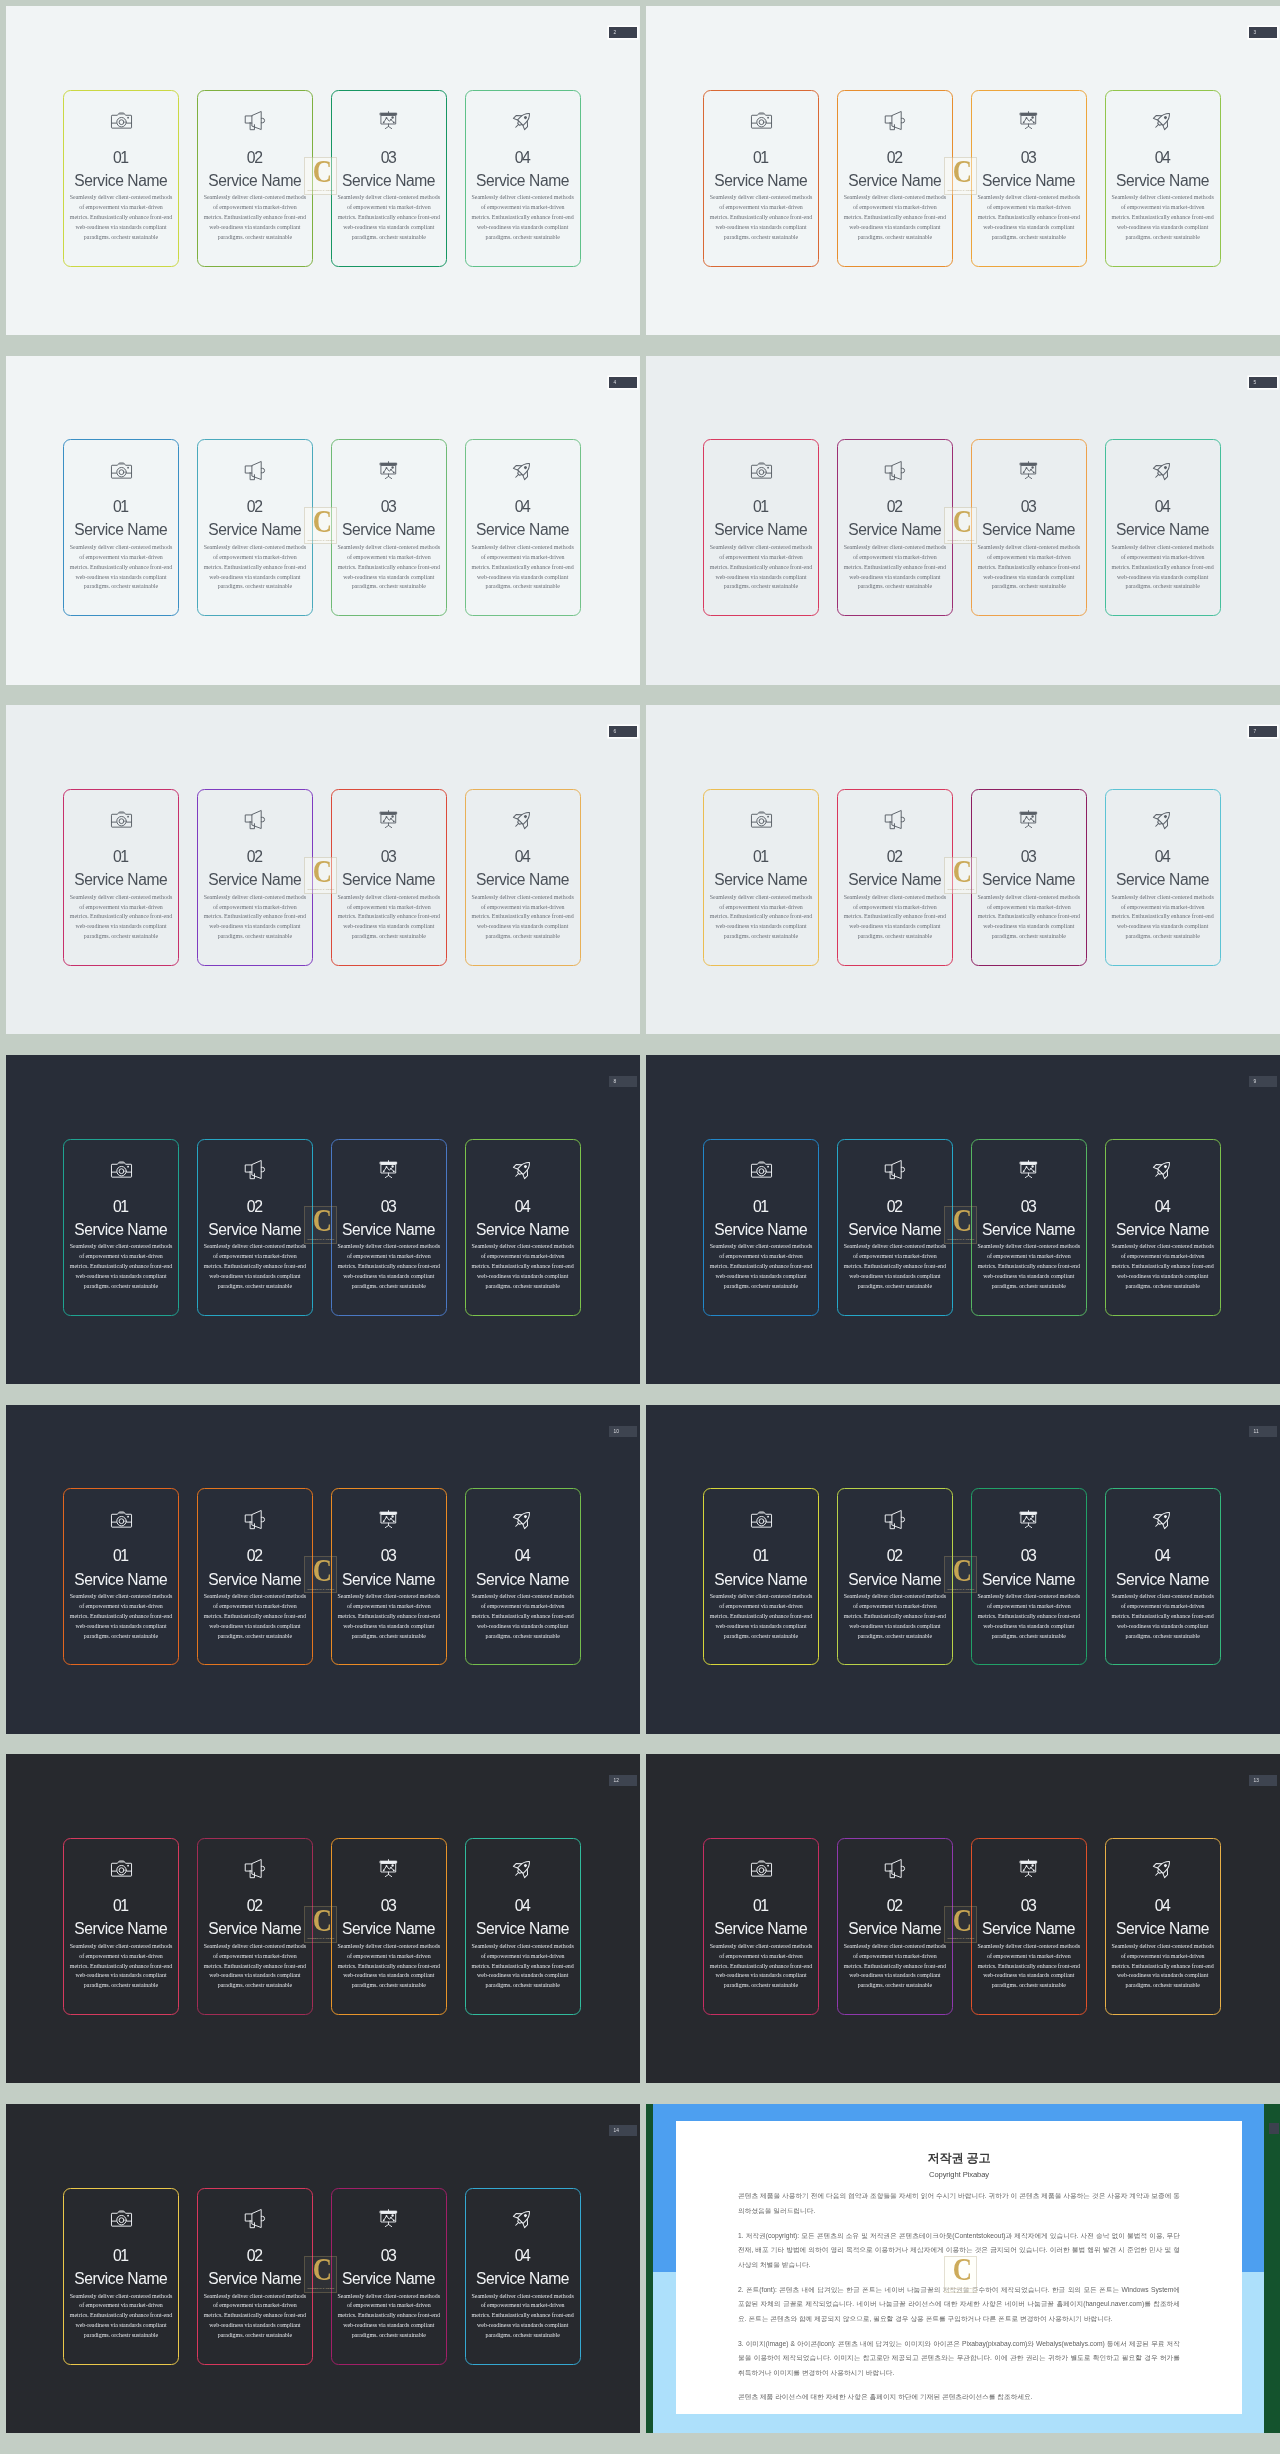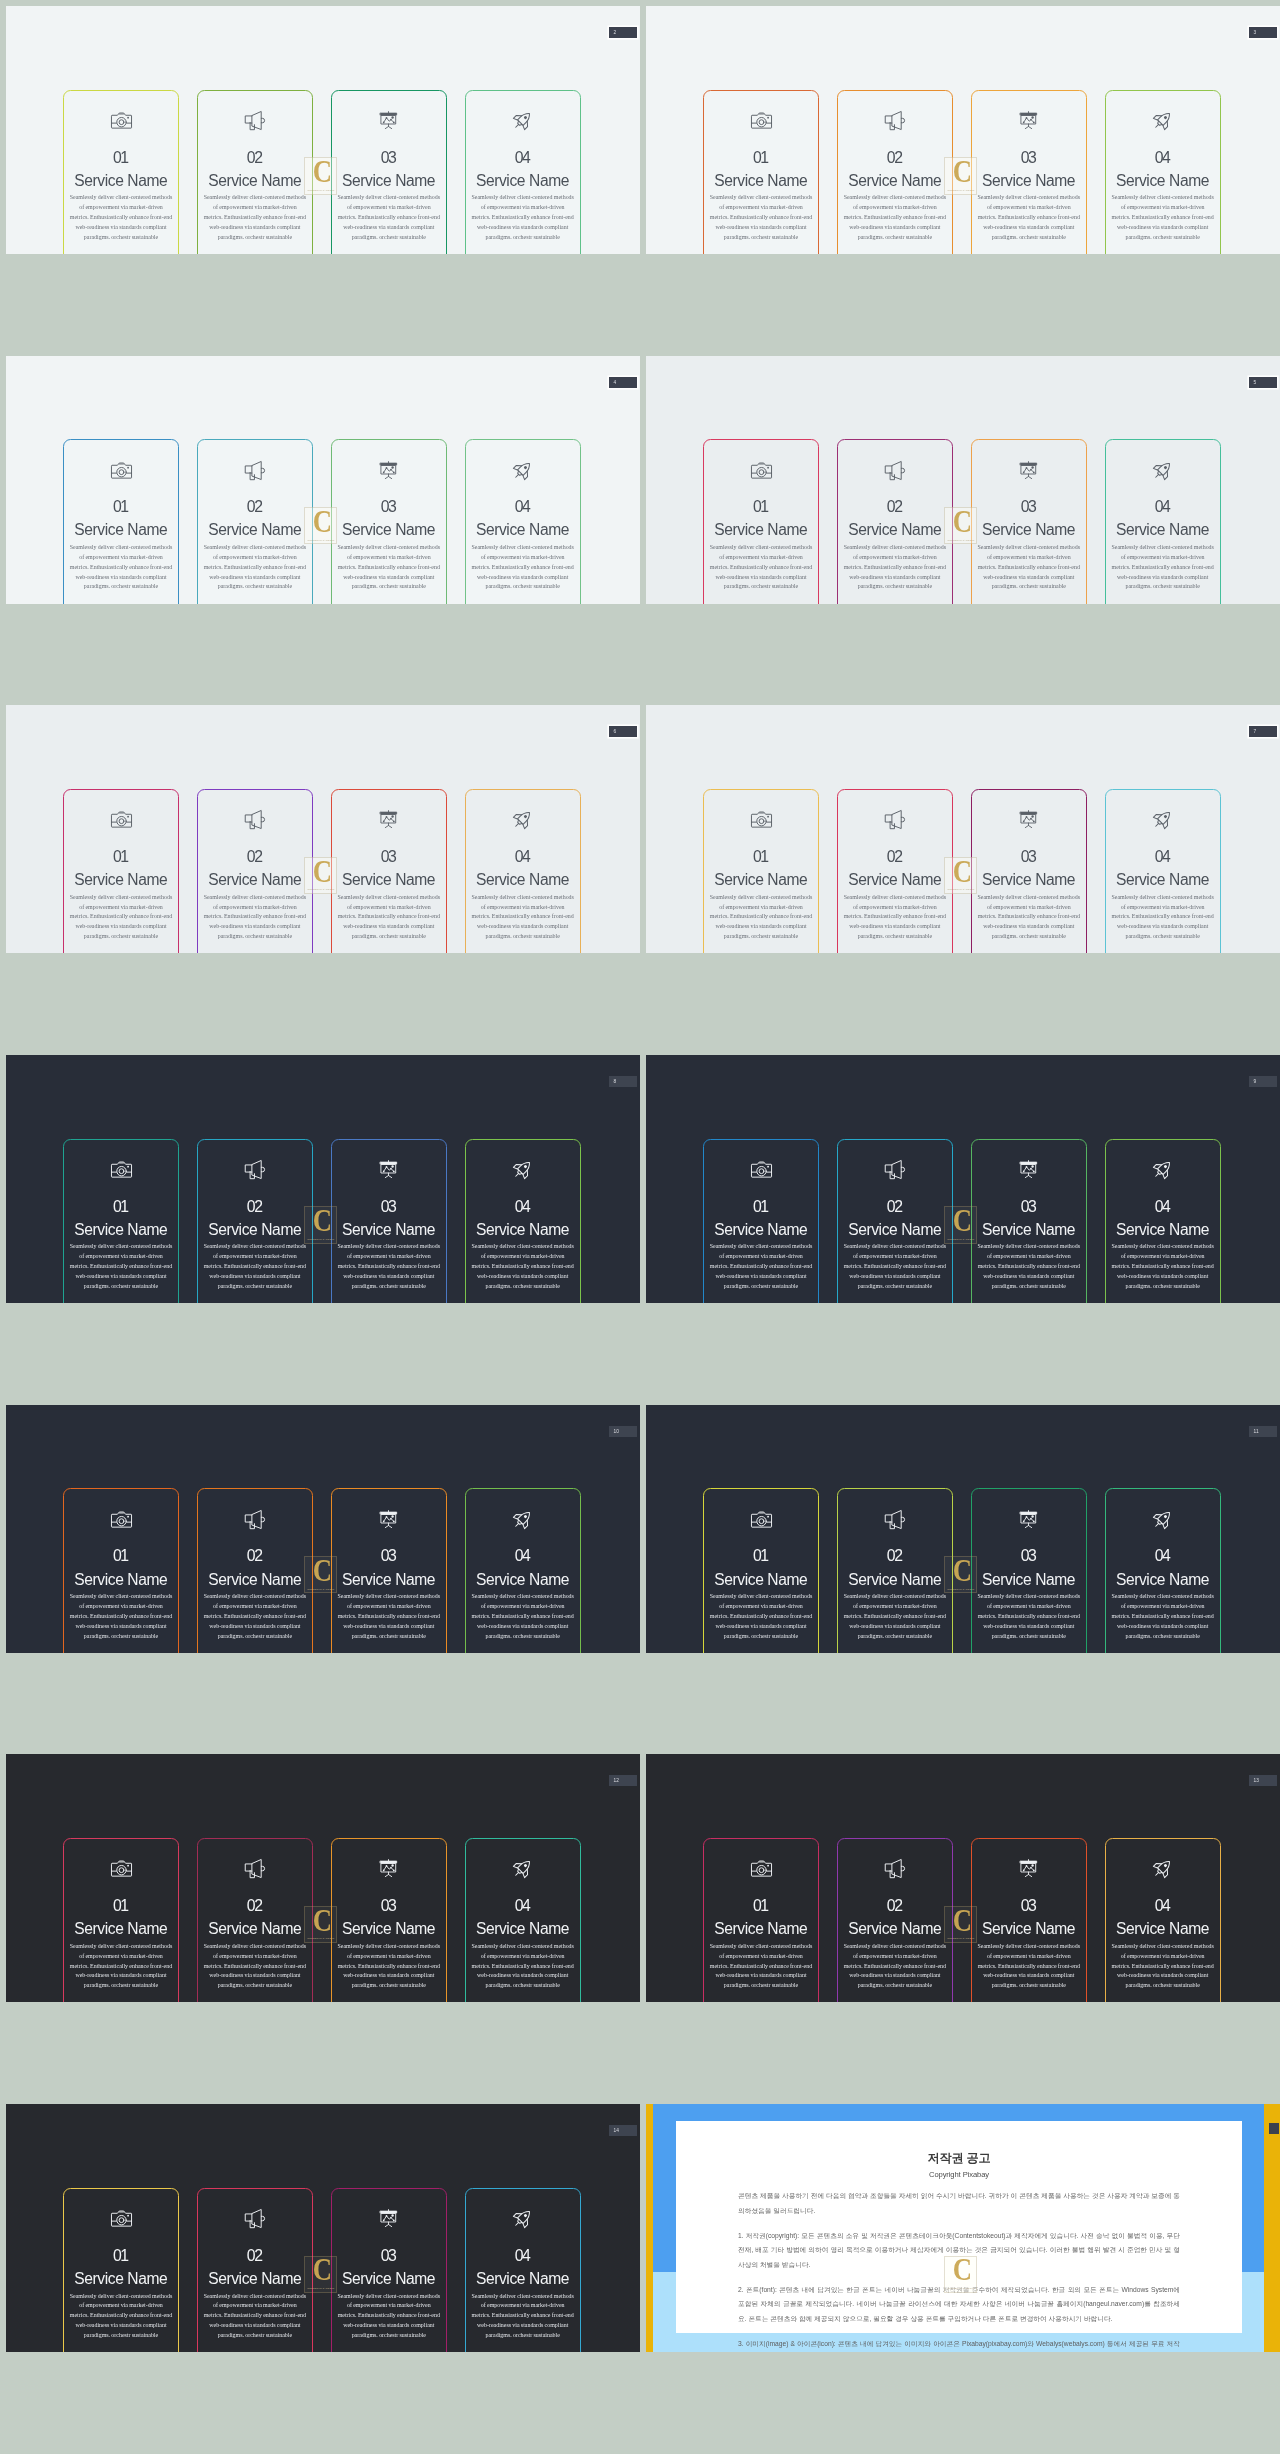--- a/index.html
+++ b/index.html
@@ -1,18 +1,18 @@
 <!DOCTYPE html>
 <html><head>
 <meta charset="utf-8">
 <style>
   html,body{margin:0;padding:0;}
   body{width:1280px;height:2454px;background:#c3cec5;font-family:"Liberation Sans",sans-serif;overflow:hidden;}
   #grid{display:grid;grid-template-columns:634px 634px;grid-template-rows:repeat(7,342.7px);column-gap:6px;row-gap:7px;padding:6px 6px 5px;box-sizing:border-box;}
-  .slide{position:relative;overflow:hidden;width:634px;height:248px;}
+  .slide{position:relative;overflow:hidden;width:634px;height:329px;}
   .badge{position:absolute;right:3px;top:21px;background:#3c414e;color:#dcdde2;font-size:4.8px;line-height:11px;height:11px;
          padding:0 0 0 4.5px;letter-spacing:.1px;width:28px;box-sizing:border-box;text-align:left;
          box-shadow:0 0 0 1.6px rgba(255,255,255,.9);}
   .cards{position:absolute;left:57px;top:83.5px;display:flex;gap:17.9px;}
   .card{width:116px;height:177px;border:1.7px solid #888;border-radius:7.5px;box-sizing:border-box;
         display:flex;flex-direction:column;align-items:center;}
   .ico{margin-top:19.5px;width:23px;height:21px;display:block;line-height:0;}
   .ico svg{width:100%;height:100%;display:block;}
   .num{margin-top:18.5px;font-size:15.8px;line-height:1;color:#4a5058;letter-spacing:-1.5px;text-indent:-1.5px;}
   .ttl{margin-top:7.5px;font-size:15.6px;line-height:1;color:#4a5058;letter-spacing:-0.4px;text-indent:-0.4px;white-space:nowrap;}
@@ -28,21 +28,21 @@
   .wm .wmt{position:absolute;left:0;right:0;bottom:2.6px;text-align:center;font-size:2.5px;line-height:3px;
            color:rgba(150,128,80,.62);letter-spacing:.1px;}
   
   .dark .badge{background:#3e4450;box-shadow:none;}
   .dark .num,.dark .ttl{color:#f2f4f6;}
   .dark .dsc{color:#e3e6ea;}
   .dark .ico svg{stroke:#eef1f4 !important;}
   .dark .ico svg [stroke]:not([stroke="none"]){stroke:#eef1f4;}
   .dark .ico svg [fill]:not([fill="none"]){fill:#eef1f4;}
   
-  .cp{position:absolute;inset:0;background:#eab308;}
+  .cp{position:absolute;inset:0;background:#14532d;}
   .cp .lblue{position:absolute;left:6.5px;top:0;right:16.5px;bottom:0;background:#ade0fb;}
   .cp .blue{position:absolute;left:6.5px;top:0;right:16.5px;height:168px;background:#4d9ff0;}
   .cp .paper{position:absolute;left:30px;top:16.5px;right:38px;bottom:19px;background:#fff;}
   .cp h1{margin:0;padding-top:31px;text-align:center;font-size:12.2px;line-height:12.8px;font-weight:bold;color:#3c3c3c;letter-spacing:-.2px;}
   .cp h2{margin:0;padding-top:6.2px;text-align:center;font-size:7.6px;line-height:7.6px;font-weight:normal;color:#4d4d4d;letter-spacing:-.1px;}
   .cp .para{margin:0 62px;padding-top:10.2px;font-size:6.7px;line-height:14.6px;color:#5d5d5d;text-align:justify;}
   .cp .para:first-of-type{padding-top:11px;}
   .cpbadge{right:1px;top:19px;width:10px;background:#3c414e;box-shadow:none;}
 </style>
 </head>

